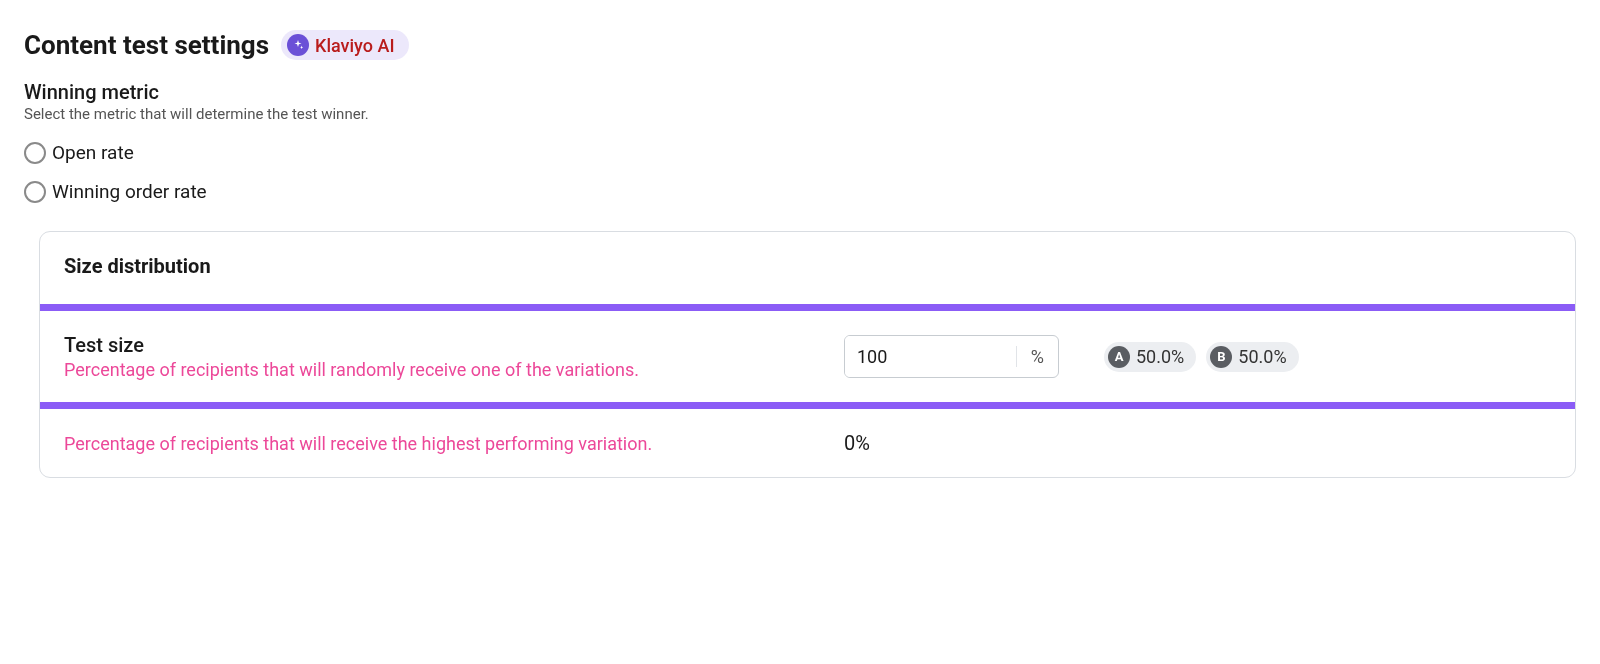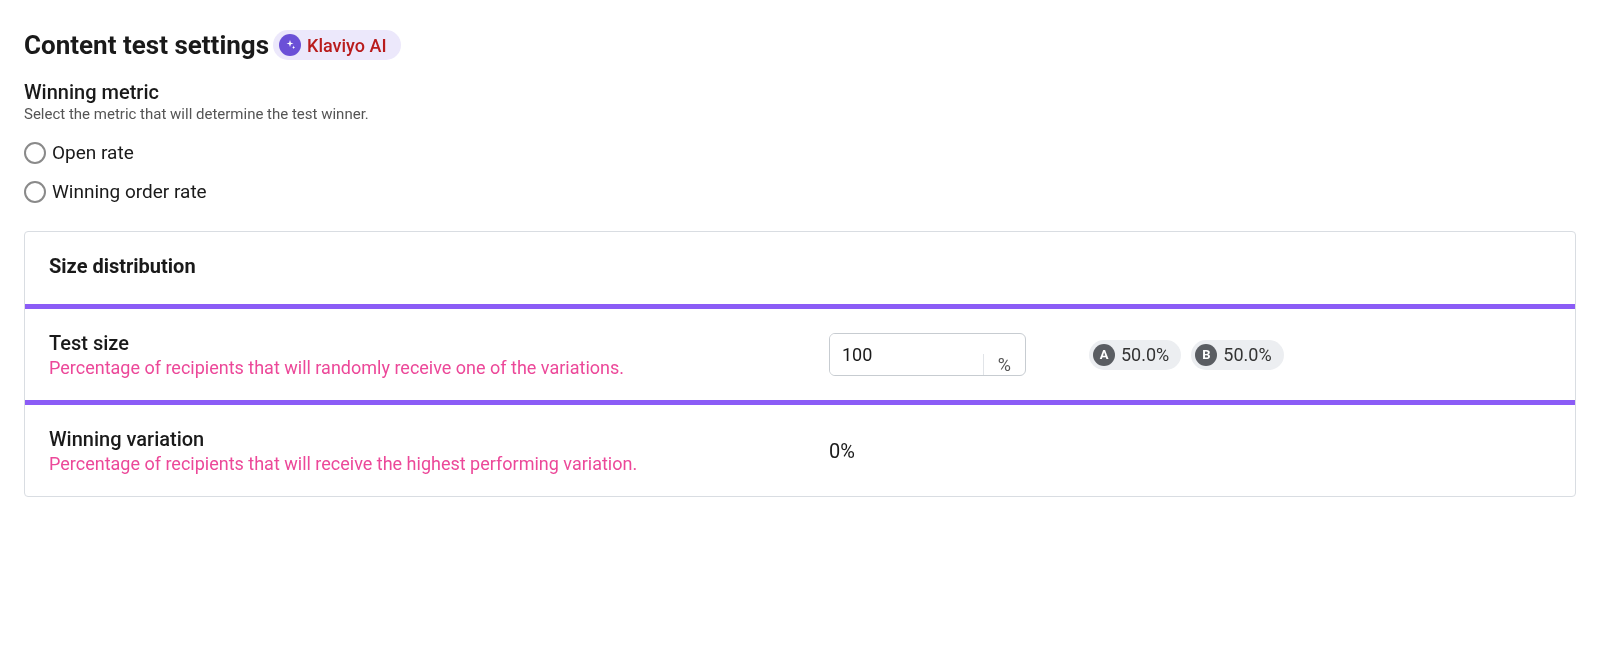--- a/index.html
+++ b/index.html
@@ -7,21 +7,21 @@
     font-family: -apple-system, BlinkMacSystemFont, "Segoe UI", Roboto, Helvetica, Arial, sans-serif;
     font-size: 18px;
     color: #1a1a1a;
     padding: 30px 24px;
     background: #fff;
     width: 1600px;
   }
   .header-row {
     display: flex;
     align-items: flex-end;
-    gap: 4px;
+    gap: 12px;
     margin-bottom: 20px;
   }
   .page-title {
     font-size: 26px;
     font-weight: 700;
     color: #1a1a1a;
   }
   .ai-badge {
     display: inline-flex;
     align-items: center;
@@ -74,28 +74,29 @@
     display:inline-block;
     position:relative;
     flex-shrink:0;
   }
   .radio-item.selected .radio-circle {
     border: 6px solid #1a1a1a;
   }
 
   .card {
     border: 1px solid #d9dde2;
-    border-radius: 4px;
+    border-radius: 11px;
     overflow: hidden;
+    margin-left: 15px;
   }
   .card-section {
     padding: 22px 24px;
   }
   .card-section + .card-section {
-    border-top: 5px solid #8b5cf6;
+    border-top: 7px solid #8b5cf6;
   }
   .sd-title {
     font-size: 20px;
     font-weight: 700;
     margin-bottom: 4px;
   }
   .sd-desc {
     font-size: 18px;
     color: #333;
   }
@@ -108,22 +109,22 @@
   }
   .row-left { flex: 0 0 740px; }
   .row-mid { flex: 0 0 220px; }
   .row-right { flex: 1; display:flex; gap:10px; align-items:center; }
 
   .sub-title { font-size: 20px; font-weight:500; color:#1a1a1a; margin-bottom:2px; }
   .sub-desc { font-size: 18px; color:#ec4899; }
 
   .input-group {
     display:flex;
-    align-items:flex-end;
-    width: 197px;
+    align-items:center;
+    width: 215px;
     border: 1px solid #c7ccd1;
     border-radius: 6px;
     overflow:hidden;
     background:#fff;
   }
   .input-group input {
     border:none;
     outline:none;
     font-size: 18px;
     padding: 10px 12px;
@@ -221,21 +222,20 @@
           <span class="letter">B</span>
           <span>50.0%</span>
         </span>
       </div>
     </div>
   </div>
 
   <div class="card-section">
     <div class="row">
       <div class="row-left">
-        <div class="sub-title">Winning variation</div>
         <div class="sub-desc">Percentage of recipients that will receive the highest performing variation.</div>
       </div>
       <div class="row-mid">
         <div class="win-var-value">0%</div>
       </div>
       <div class="row-right"></div>
     </div>
   </div>
 
 </div>

